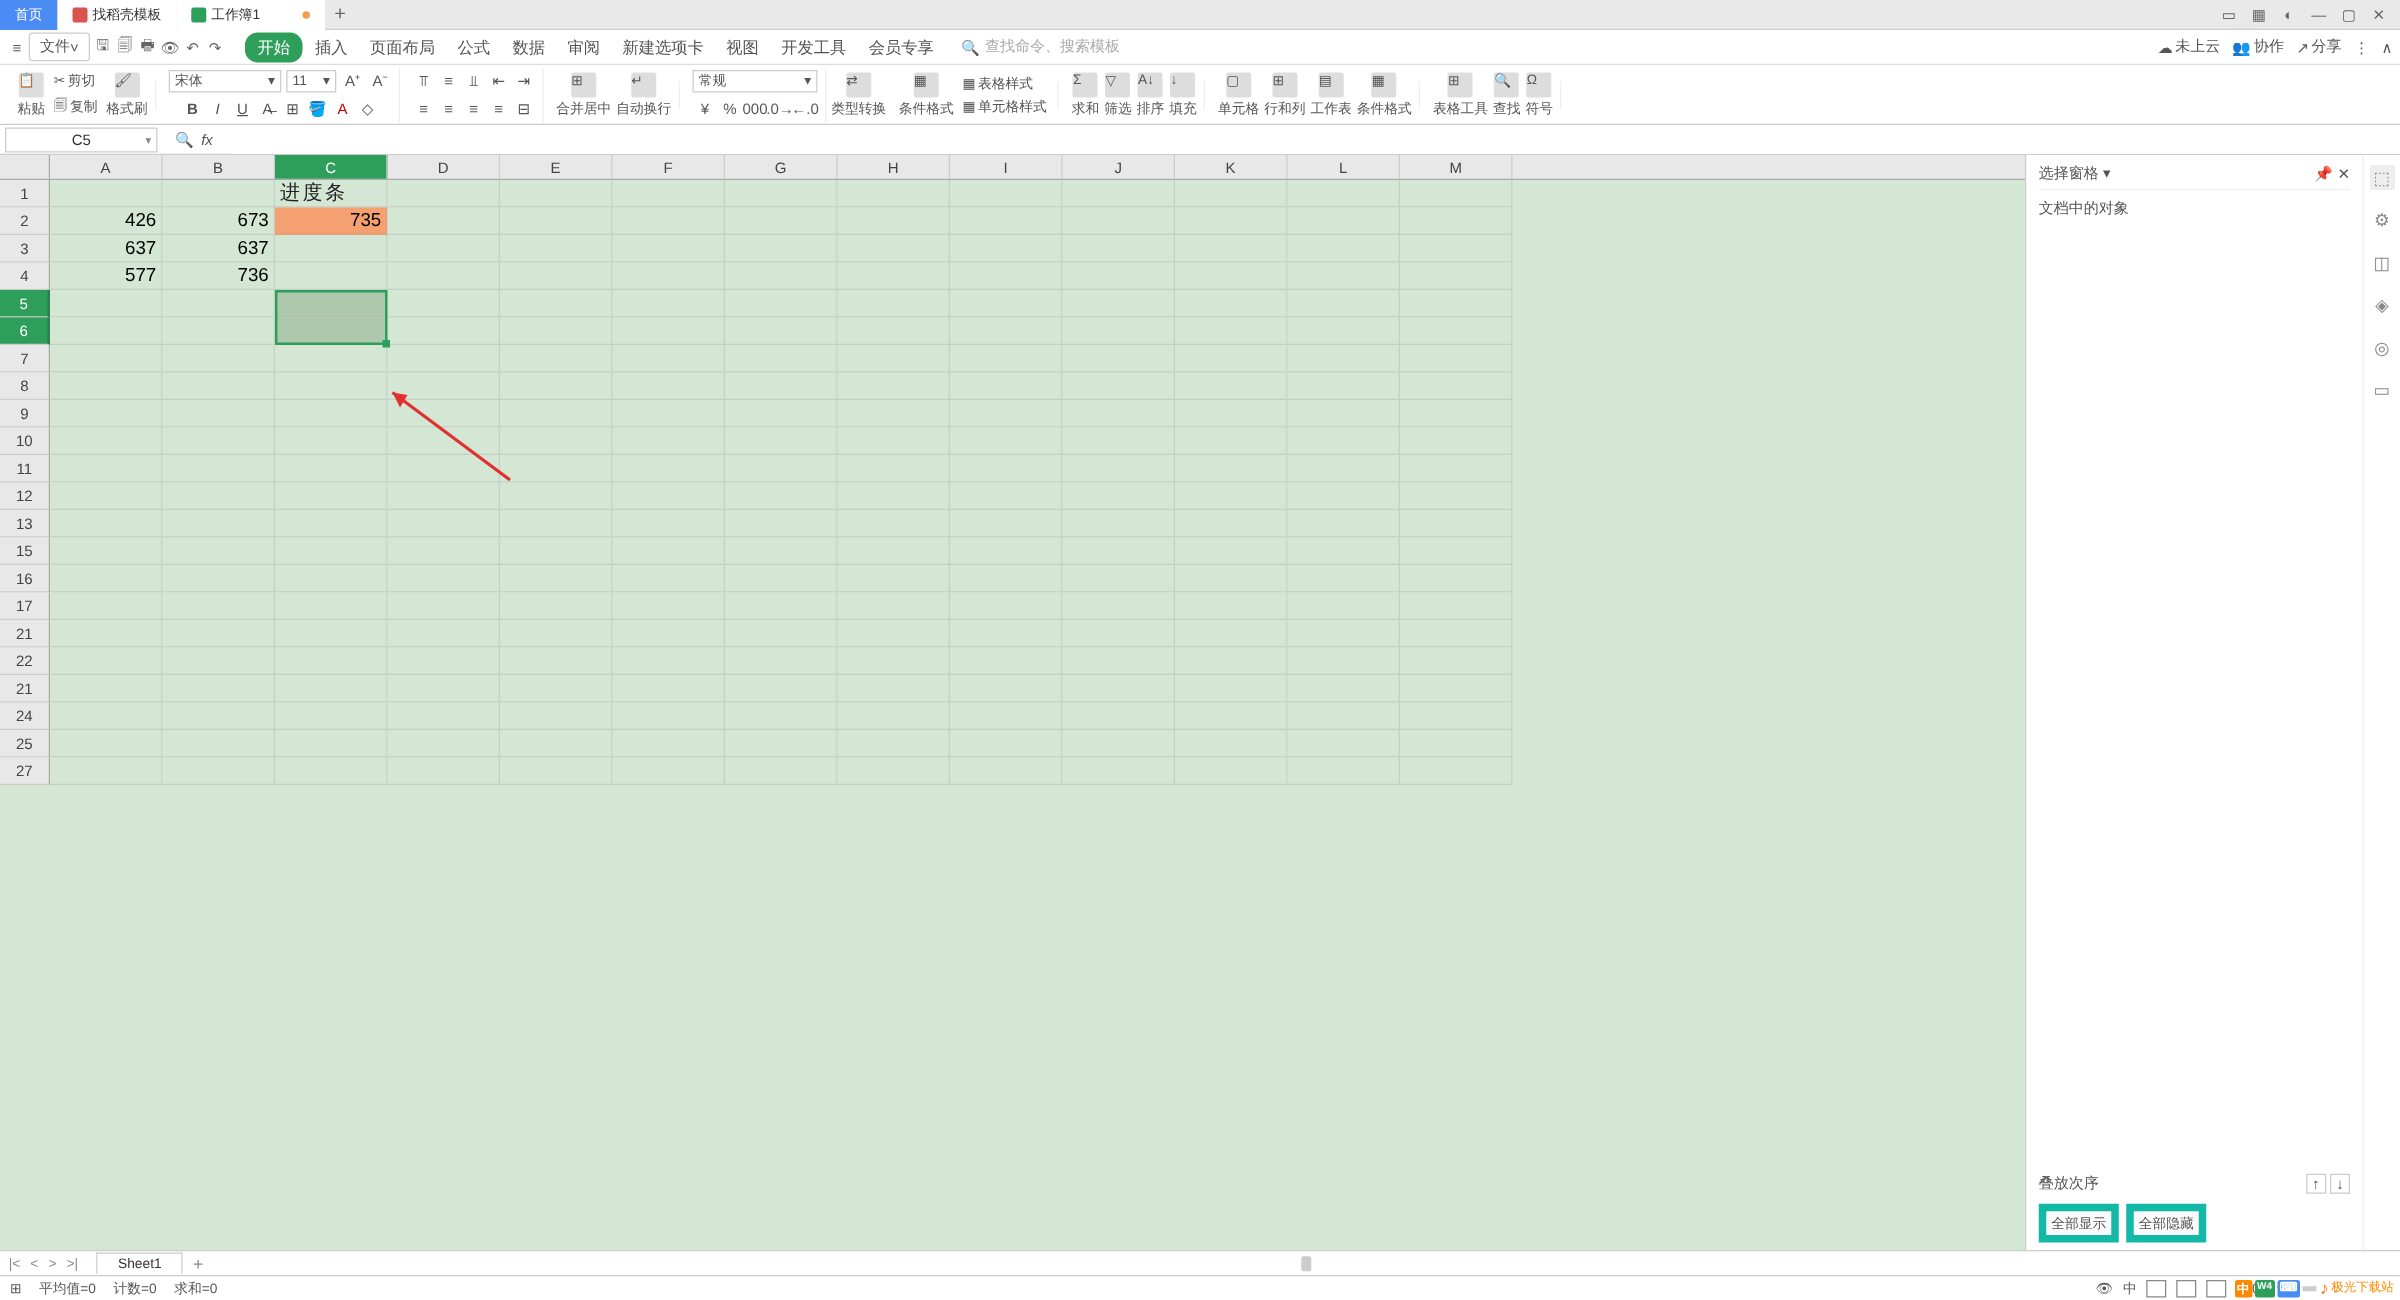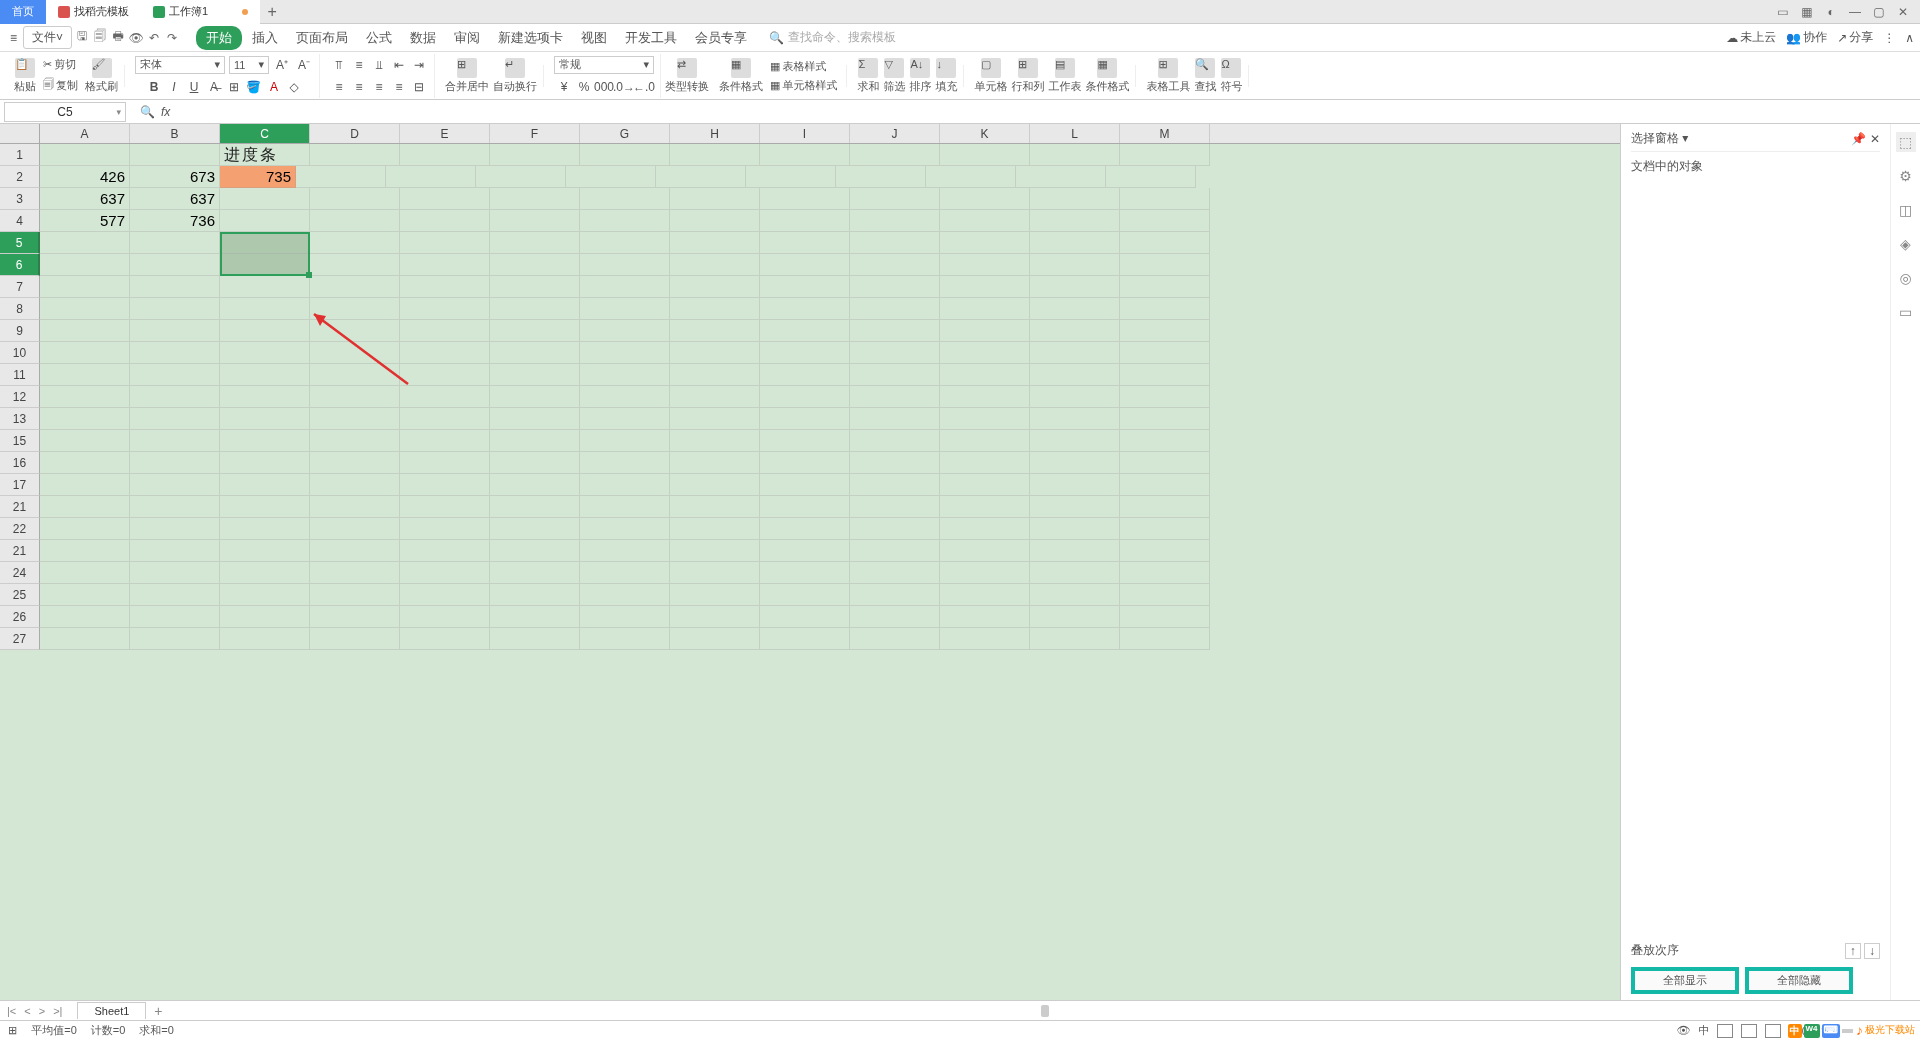--- a/index.html
+++ b/index.html
@@ -53,21 +53,21 @@
 .main { display: flex; height: calc(100vh - 24px - 28px - 48px - 24px - 20px - 20px); }
 .grid-area { flex: 1; position: relative; overflow: hidden; }
 .right-panel { width: 300px; border-left: 1px solid #ccc; display: flex; }
 .right-content { flex: 1; padding: 6px 10px; font-size: 12px; color: #555; display: flex; flex-direction: column; }
 .right-tabs { width: 30px; border-left: 1px solid #eee; display: flex; flex-direction: column; align-items: center; gap: 14px; padding-top: 8px; }
 .right-tabs .rt-btn { width: 20px; height: 20px; display: flex; align-items: center; justify-content: center; color: #888; cursor: pointer; font-size: 14px; }
 .panel-header { display: flex; justify-content: space-between; align-items: center; padding-bottom: 4px; border-bottom: 1px solid #eee; margin-bottom: 6px; }
 .panel-body { flex: 1; }
 .overlay-row { display: flex; align-items: center; justify-content: space-between; margin-bottom: 8px; font-size: 12px; }
 .overlay-btns { display: flex; gap: 6px; }
-.overlay-btn { border: 4px solid #14b8a6; padding: 2px 28px; font-size: 11px; cursor: pointer; background: #fafafa; }
+.overlay-btn { border: 6px solid #14b8a6; padding: 2px 4px; font-size: 11px; cursor: pointer; background: #fafafa; }
 
 
 .grid-area { background: #d4e6d4; }
 .col-headers { display: flex; height: 20px; background: #e8e8e8; border-bottom: 1px solid #aaa; margin-left: 40px; }
 .col-h { border-right: 1px solid #ccc; text-align: center; line-height: 20px; font-size: 12px; color: #444; }
 .col-h.sel { background: #2e9e5b; color: #fff; }
 .corner { position: absolute; left: 0; top: 0; width: 40px; height: 20px; background: #e8e8e8; border-right: 1px solid #aaa; border-bottom: 1px solid #aaa; }
 .rows { position: absolute; top: 20px; left: 0; right: 0; bottom: 0; }
 .row { display: flex; height: 22px; }
 .row-h { width: 40px; background: #e8e8e8; border-right: 1px solid #aaa; border-bottom: 1px solid #ccc; text-align: center; line-height: 22px; font-size: 12px; color: #444; }
@@ -354,21 +354,21 @@
           <div class="cell" style="width: 90px;"></div>
           <div class="cell" style="width: 90px;"></div>
           <div class="cell" style="width: 90px;"></div>
           <div class="cell" style="width: 90px;"></div>
           <div class="cell" style="width: 90px;"></div>
         </div>
         <div class="row">
           <div class="row-h">2</div>
           <div class="cell" style="width: 90px;">426</div>
           <div class="cell" style="width: 90px;">673</div>
-          <div class="cell hl" style="width: 76px;">735</div>
+          <div class="cell hl" style="width: 90px;">735</div>
           <div class="cell" style="width: 90px;"></div>
           <div class="cell" style="width: 90px;"></div>
           <div class="cell" style="width: 90px;"></div>
           <div class="cell" style="width: 90px;"></div>
           <div class="cell" style="width: 90px;"></div>
           <div class="cell" style="width: 90px;"></div>
           <div class="cell" style="width: 90px;"></div>
           <div class="cell" style="width: 90px;"></div>
           <div class="cell" style="width: 90px;"></div>
           <div class="cell" style="width: 90px;"></div>
@@ -656,36 +656,20 @@
           <div class="cell" style="width: 90px;"></div>
           <div class="cell" style="width: 90px;"></div>
           <div class="cell" style="width: 90px;"></div>
           <div class="cell" style="width: 90px;"></div>
           <div class="cell" style="width: 90px;"></div>
           <div class="cell" style="width: 90px;"></div>
           <div class="cell" style="width: 90px;"></div>
         </div>
         <div class="row">
           <div class="row-h">25</div>
-          <div class="cell" style="width: 90px;"></div>
-          <div class="cell" style="width: 90px;"></div>
-          <div class="cell" style="width: 90px;"></div>
-          <div class="cell" style="width: 90px;"></div>
-          <div class="cell" style="width: 90px;"></div>
-          <div class="cell" style="width: 90px;"></div>
-          <div class="cell" style="width: 90px;"></div>
-          <div class="cell" style="width: 90px;"></div>
-          <div class="cell" style="width: 90px;"></div>
-          <div class="cell" style="width: 90px;"></div>
-          <div class="cell" style="width: 90px;"></div>
-          <div class="cell" style="width: 90px;"></div>
-          <div class="cell" style="width: 90px;"></div>
-        </div>
-        <div class="row">
-          <div class="row-h">26</div>
           <div class="cell" style="width: 90px;"></div>
           <div class="cell" style="width: 90px;"></div>
           <div class="cell" style="width: 90px;"></div>
           <div class="cell" style="width: 90px;"></div>
           <div class="cell" style="width: 90px;"></div>
           <div class="cell" style="width: 90px;"></div>
           <div class="cell" style="width: 90px;"></div>
           <div class="cell" style="width: 90px;"></div>
           <div class="cell" style="width: 90px;"></div>
           <div class="cell" style="width: 90px;"></div>

